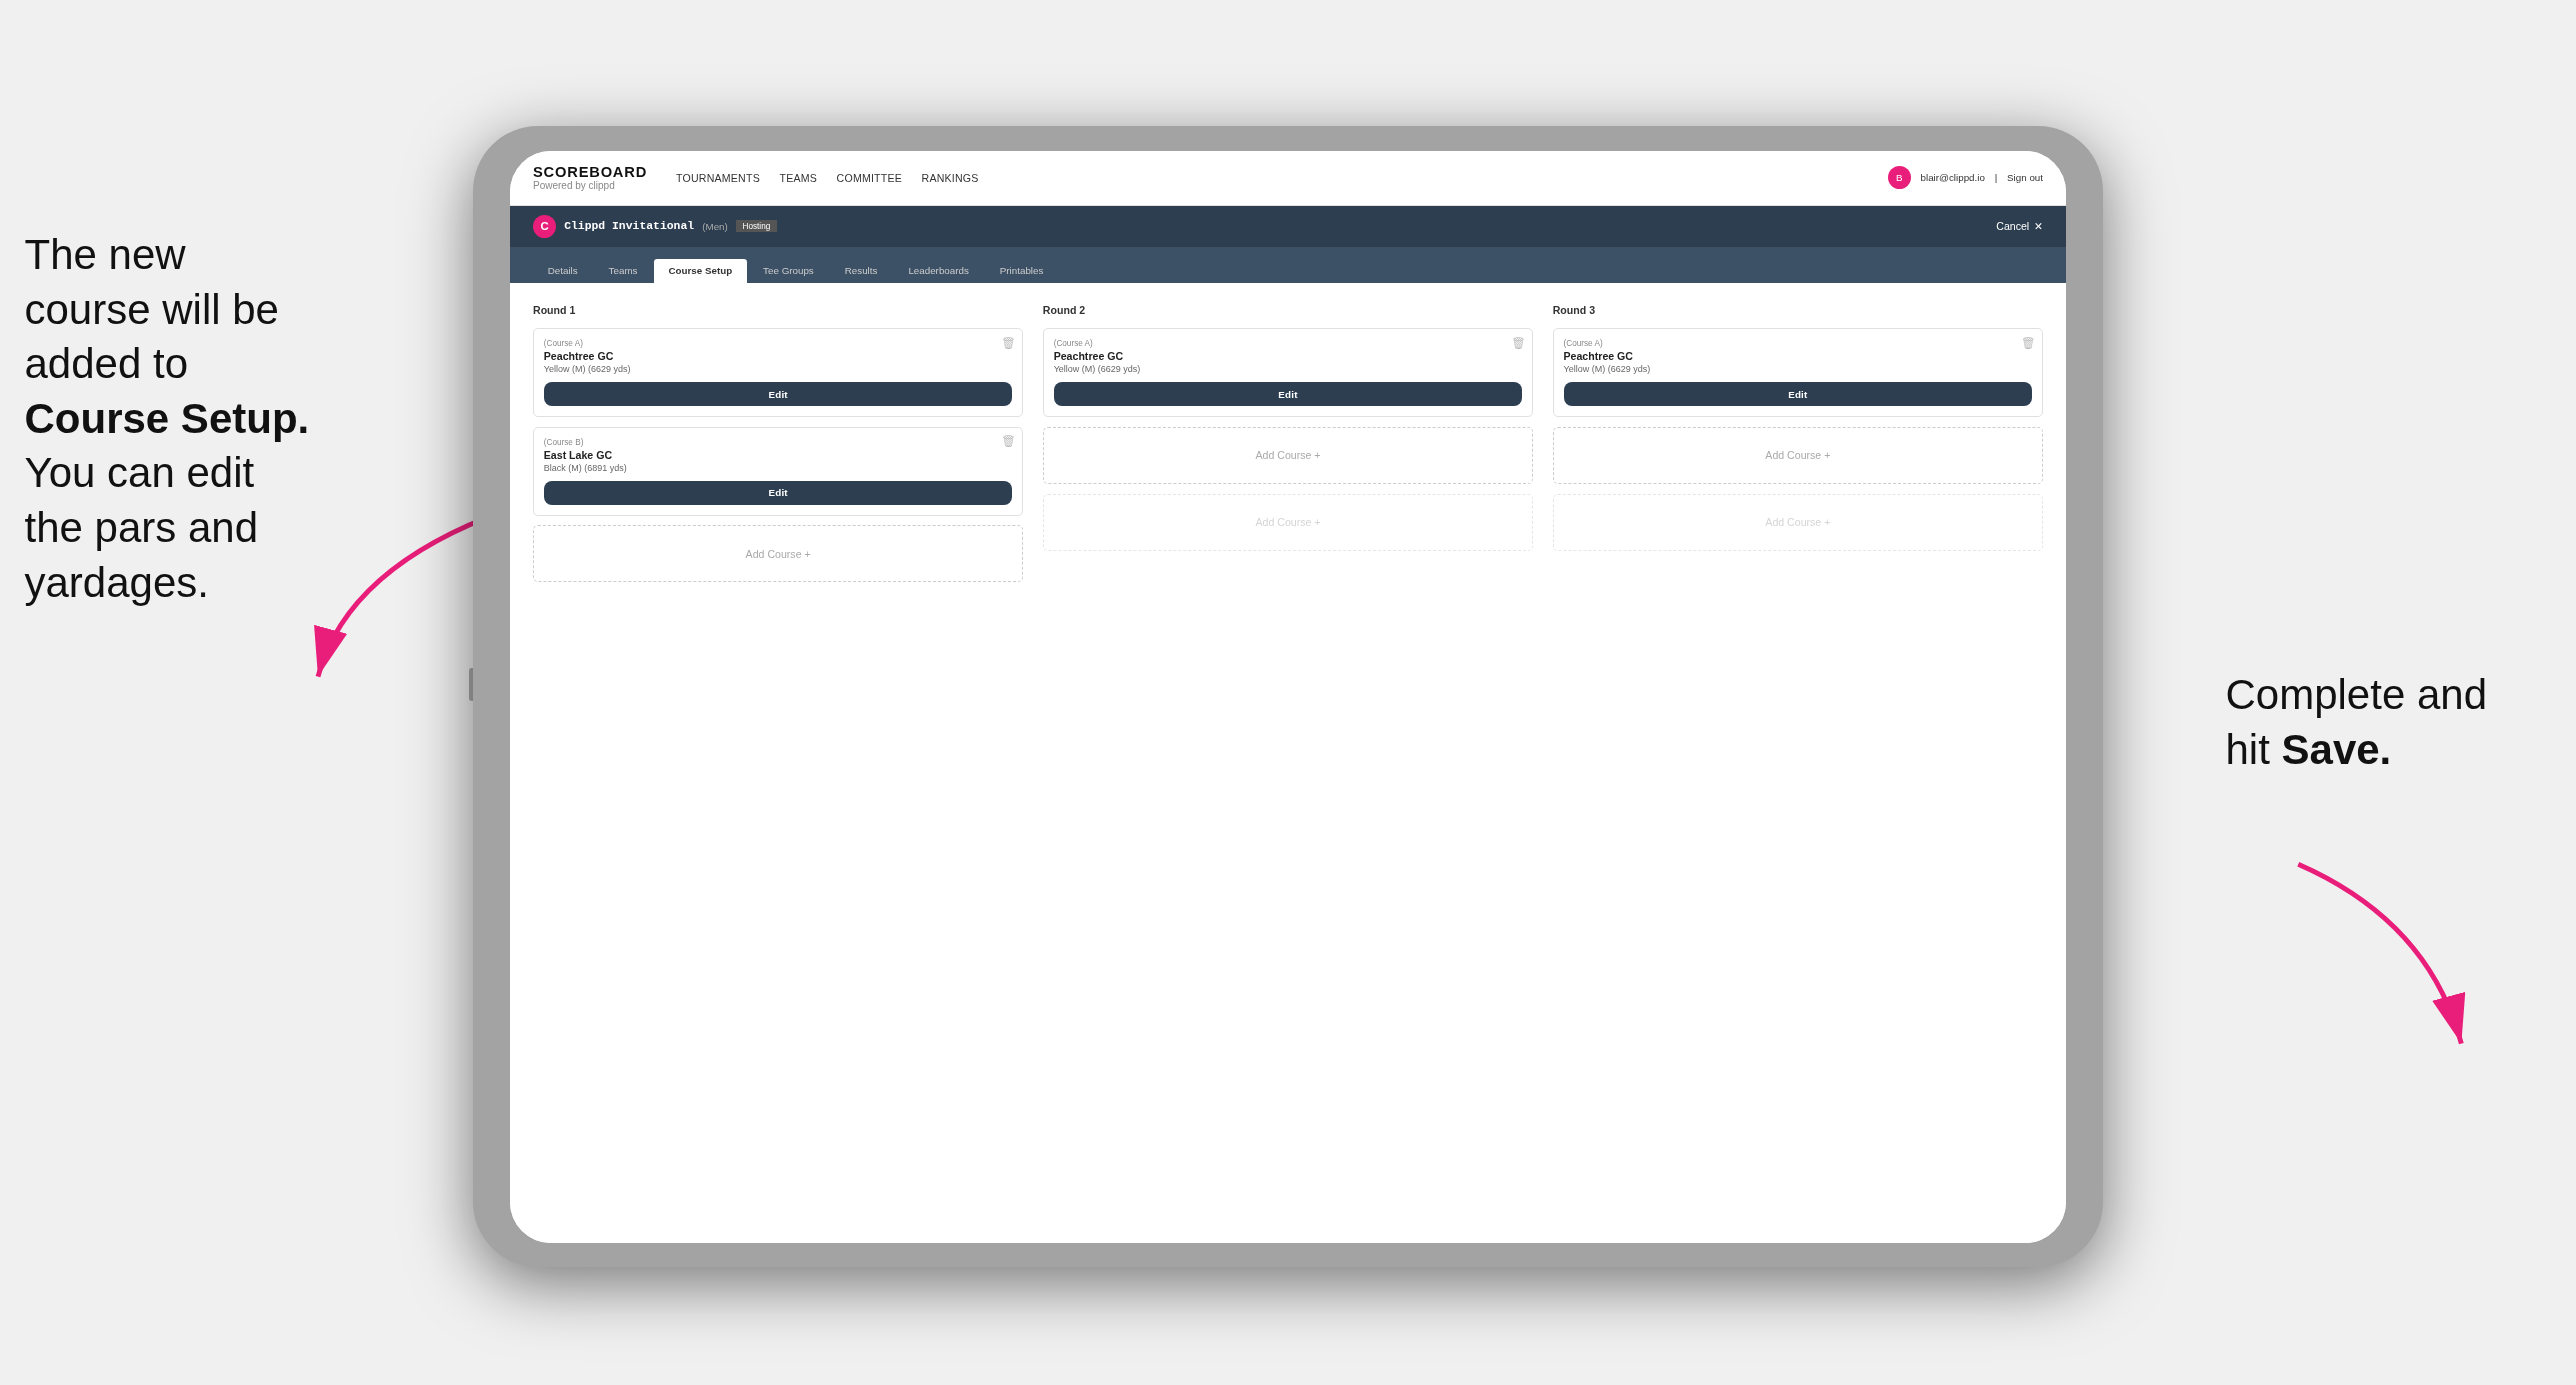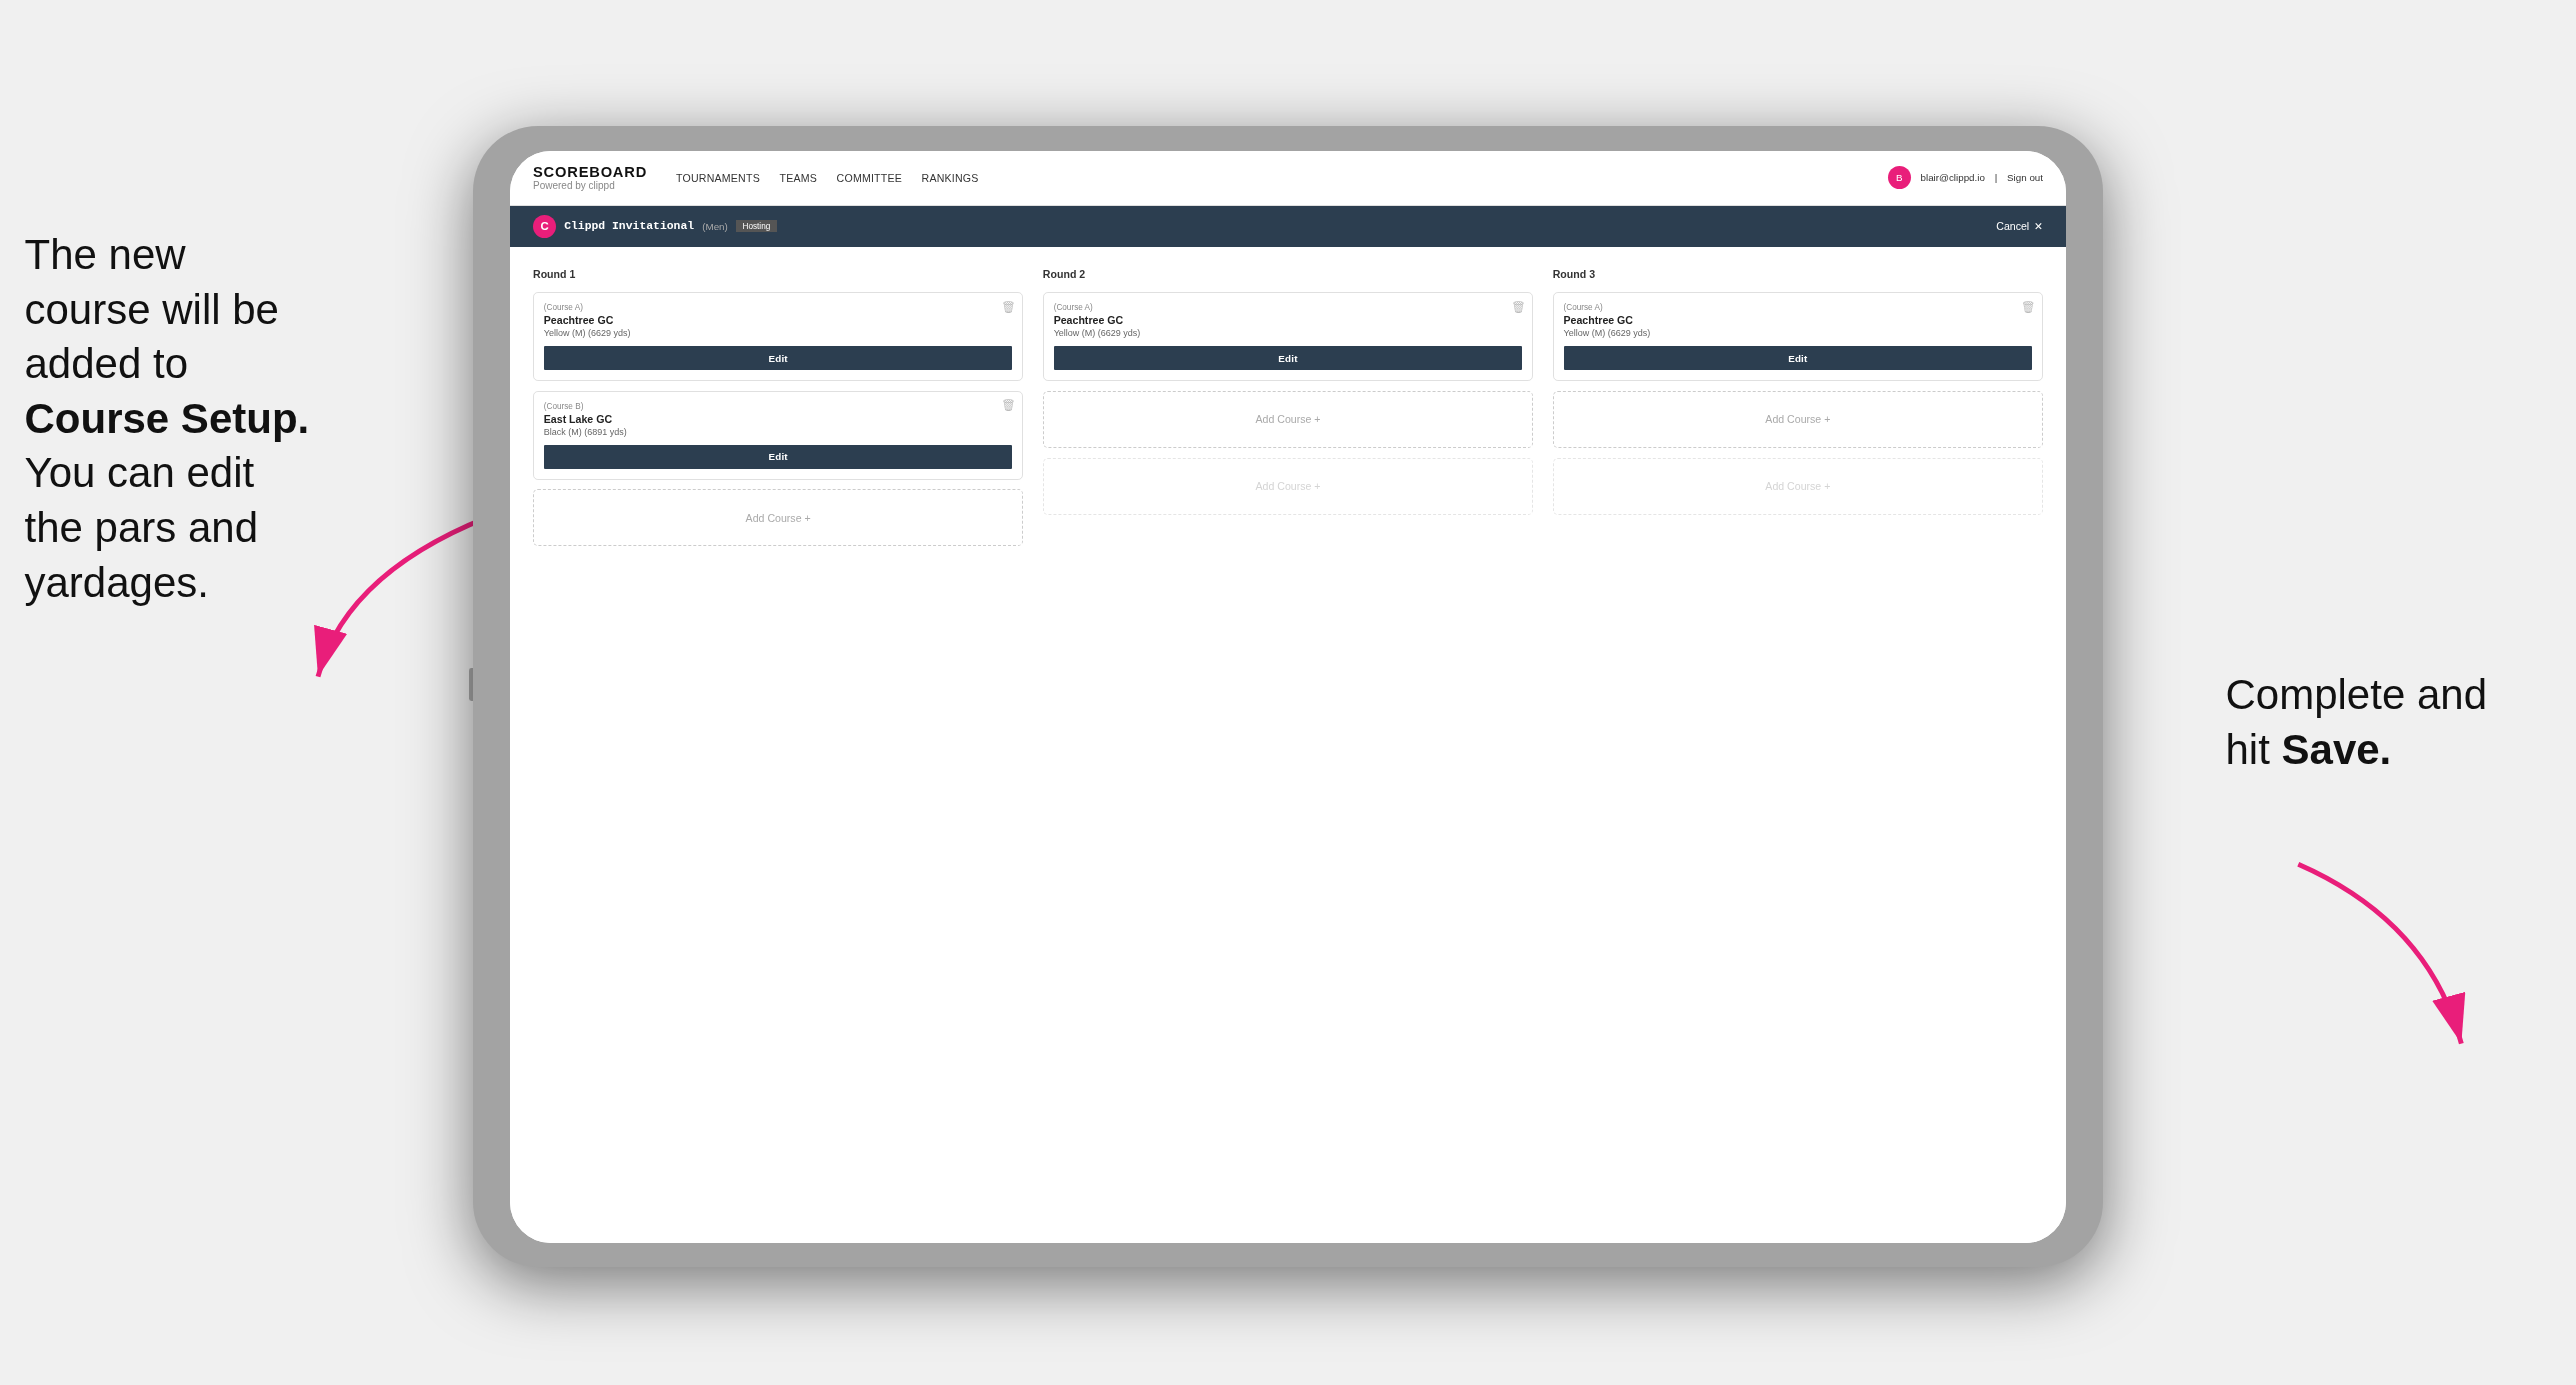--- a/index.html
+++ b/index.html
@@ -273,21 +273,21 @@
     }
 
     .edit-btn {
       width: 100%;
       background: #2c3e50;
       color: #fff;
       border: none;
       padding: 6.5px;
       font-size: 9.8px;
       font-weight: 600;
-      border-radius: 1px;
+      border-radius: 8px;
       cursor: pointer;
       letter-spacing: 0.2px;
     }
 
     .delete-icon {
       position: absolute;
       top: 6.5px;
       right: 6.5px;
       color: #bbb;
       font-size: 11.4px;
@@ -396,20 +396,29 @@
         <span class="tournament-name">Clippd Invitational</span>
         <span class="tournament-gender">(Men)</span>
         <span class="hosting-badge">Hosting</span>
       </div>
       <div class="cancel-btn">
         <span>Cancel</span>
         <span>✕</span>
       </div>
     </div>
 
+    <div class="tab-bar">
+      <div class="tab">Details</div>
+      <div class="tab">Teams</div>
+      <div class="tab active">Course Setup</div>
+      <div class="tab">Tee Groups</div>
+      <div class="tab">Results</div>
+      <div class="tab">Leaderboards</div>
+      <div class="tab">Printables</div>
+    </div>
 
     <div class="main-content">
       <div class="rounds-grid">
 
         <div class="round-column">
           <div class="round-label">Round 1</div>
 
           <div class="course-card">
             <span class="delete-icon">🗑</span>
             <div class="course-tag">(Course A)</div>

